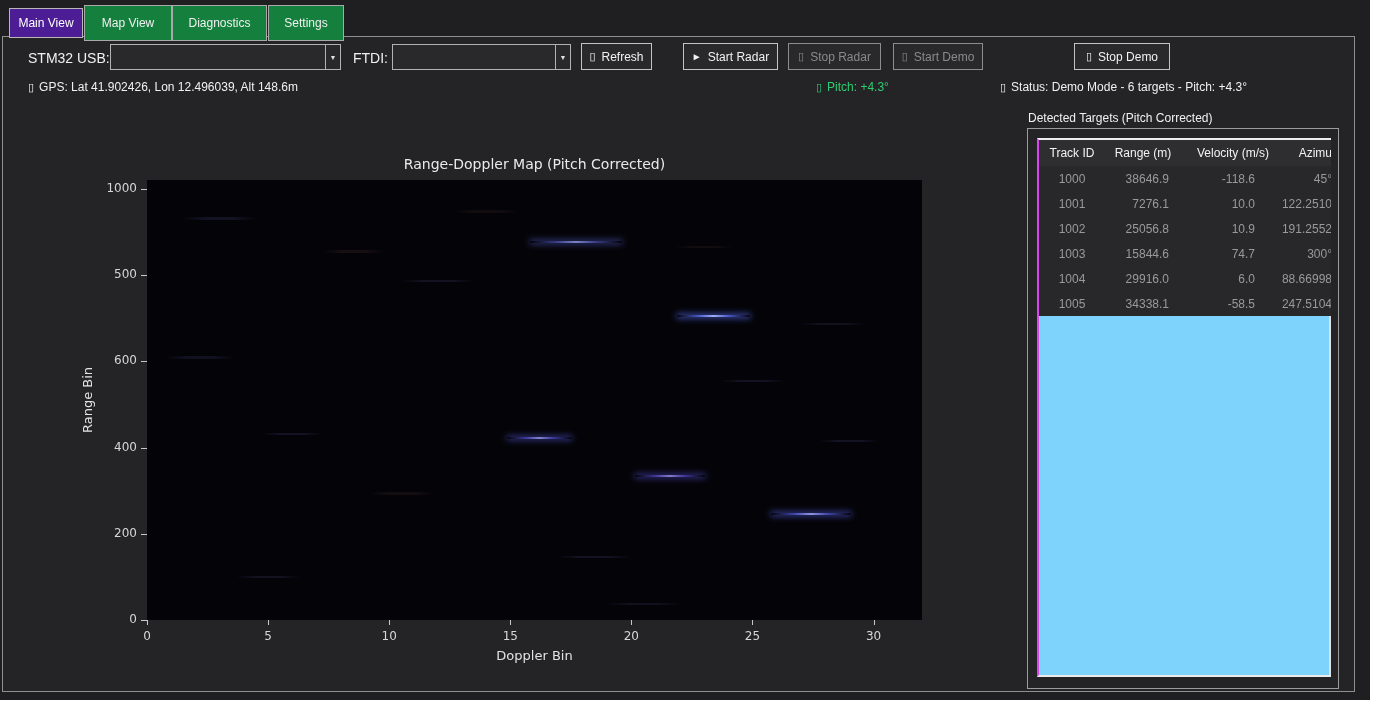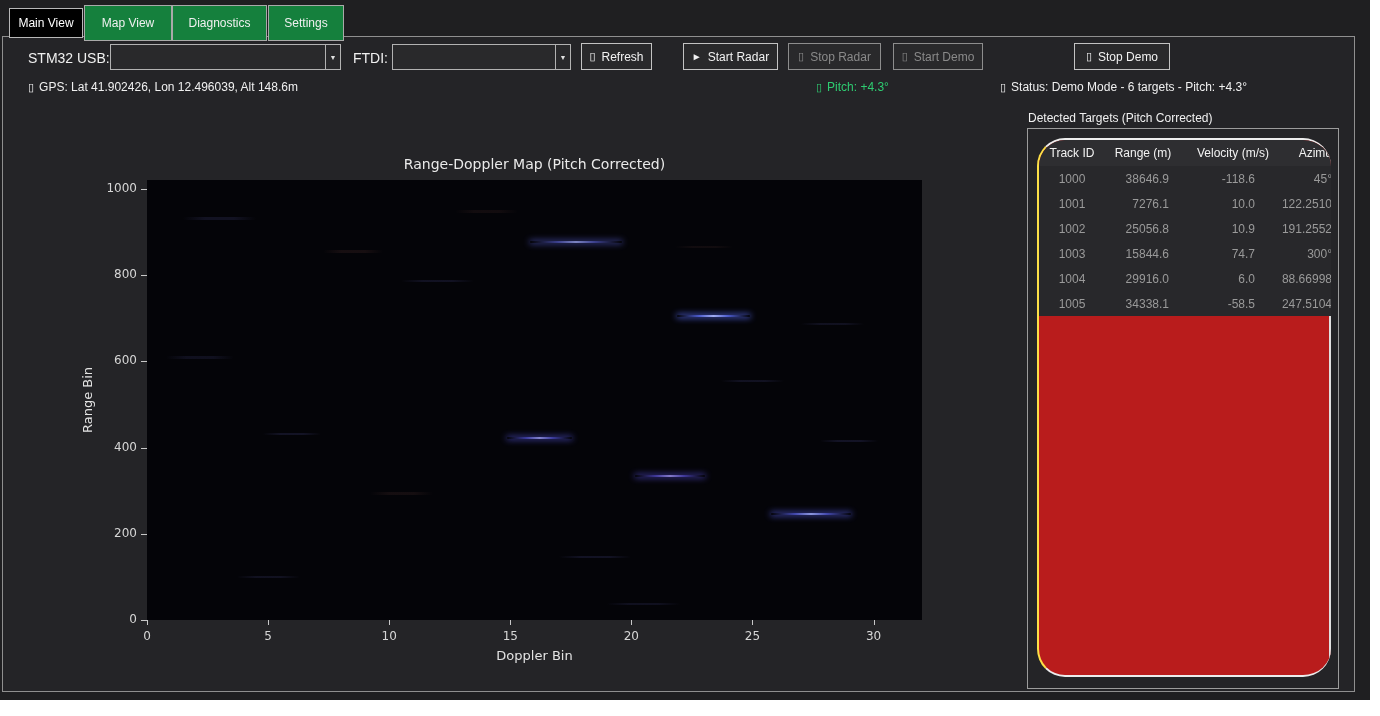--- a/index.html
+++ b/index.html
@@ -8,21 +8,21 @@
   body { position: relative; }
 
   .window { position:absolute; left:0; top:0; width:1370px; height:700px; background:#1f1f21; }
   .pane   { position:absolute; left:2px; top:36px; width:1353px; height:656px;
             border:1px solid #8f8f8f; background:#242427; }
 
   
   .tab { position:absolute; height:36px; background:#15803d; border:1px solid #a9a9a9;
          color:#f0f0f0; font-size:12px; display:flex; align-items:center; justify-content:center;
          z-index:3; top:5px; cursor:default; }
-  .tab.active { top:8px; height:30px; background:#000000; border-color:#b8b8b8; color:#ffffff; z-index:5; }
+  .tab.active { top:8px; height:30px; background:#4c1d95; border-color:#b8b8b8; color:#ffffff; z-index:5; }
 
   
   .lbl { position:absolute; color:#f0f0f0; font-size:14px; z-index:4; }
   .combo { position:absolute; height:26px; top:44px; background:#29292b; border:1px solid #b2b2b2;
            display:flex; z-index:4; }
   .combo-value { flex:1; color:#e8e8e8; font-size:12px; padding:5px 6px; }
   .combo-arrow { width:15px; border-left:1px solid #b2b2b2; display:flex; align-items:center;
                  justify-content:center; color:#e0e0e0; font-size:7px; }
   .btn { position:absolute; top:43px; height:27px; background:#29292b; border:1px solid #c3c3c3;
          color:#f2f2f2; font-size:12px; display:flex; align-items:center; justify-content:center;
@@ -56,22 +56,22 @@
   .tick-mark { position:absolute; background:#c8c8c8; }
   .tick-label { position:absolute; font-family:"DejaVu Sans", sans-serif; font-size:12px; color:#d6d6d6; }
   .tick-label.x { transform:translateX(-50%); top:629px; }
   .tick-label.y { left:57px; width:80px; text-align:right; }
 
   
   .tgt-label { position:absolute; left:1028px; top:111px; font-size:12px; color:#f0f0f0; z-index:4; }
   .tgt-group { position:absolute; left:1027px; top:128px; width:312px; height:561px;
                border:1px solid #9c9c9c; z-index:4; }
   .tgt-table { position:absolute; left:9px; top:9px; width:294px; height:539px;
-               border-left:2px solid #fde047; border-top:2px solid #ececec; border-bottom:2px solid #ececec;
-               background:#b91c1c; overflow:hidden;border-radius:28px; }
+               border-left:2px solid #d946ef; border-top:2px solid #ececec; border-bottom:2px solid #ececec;
+               background:#7dd3fc; overflow:hidden; }
   .thead { position:absolute; left:0; top:0; width:334px; height:26px; background:#2e2e31;
            display:flex; color:#f2f2f2; font-size:12px; }
   .trows { position:absolute; left:0; top:26px; width:334px; background:#28282b; }
   .trow  { display:flex; height:25px; color:#9a9a9a; font-size:12px; }
   .cell  { display:flex; align-items:center; }
   .c0 { width:66px;  justify-content:center; }
   .c1 { width:76px;  justify-content:flex-end; padding-right:12px; }
   .c2 { width:104px; justify-content:flex-end; padding-right:30px; }
   .c3 { width:88px;  justify-content:flex-end; padding-right:41px; }
   .thead .c1, .thead .c2 { justify-content:center; padding-right:0; }
@@ -166,21 +166,21 @@
       <div class="tick-label x" style="left: 873.562px;">30</div>
       <div class="tick-mark" style="left: 141px; top: 620px; width: 6px; height: 1px;"></div>
       <div class="tick-label y" style="top: 612px;">0</div>
       <div class="tick-mark" style="left: 141px; top: 533.81px; width: 6px; height: 1px;"></div>
       <div class="tick-label y" style="top: 525.81px;">200</div>
       <div class="tick-mark" style="left: 141px; top: 447.62px; width: 6px; height: 1px;"></div>
       <div class="tick-label y" style="top: 439.62px;">400</div>
       <div class="tick-mark" style="left: 141px; top: 361.43px; width: 6px; height: 1px;"></div>
       <div class="tick-label y" style="top: 353.43px;">600</div>
       <div class="tick-mark" style="left: 141px; top: 275.24px; width: 6px; height: 1px;"></div>
-      <div class="tick-label y" style="top: 267.24px;">800</div>
+      <div class="tick-label y" style="top: 267.24px;">500</div>
       <div class="tick-mark" style="left: 141px; top: 189.05px; width: 6px; height: 1px;"></div>
       <div class="tick-label y" style="top: 181.05px;">1000</div>
     </div>
   <div class="xlabel">Doppler Bin</div>
   <div class="ylabel">Range Bin</div>
 
   <div class="tgt-label">Detected Targets (Pitch Corrected)</div>
   <div class="tgt-group">
     <div class="tgt-table">
       <div class="thead" id="tgt-head">

